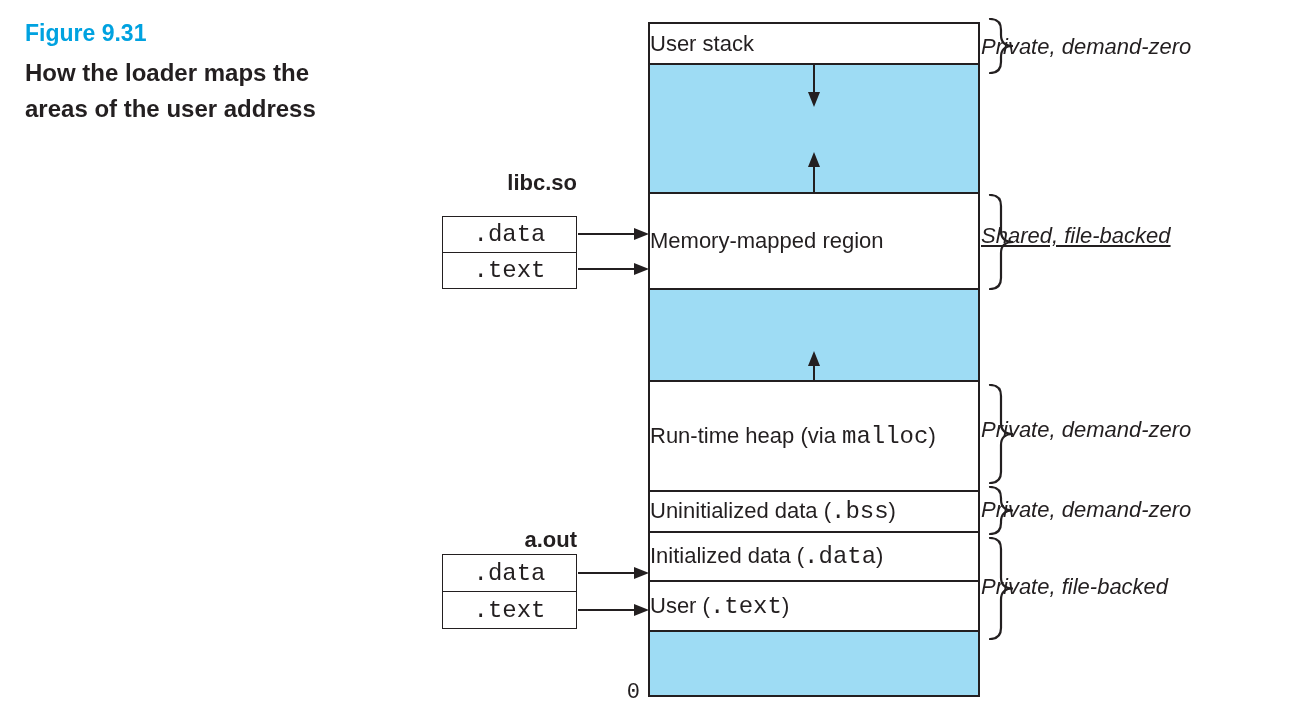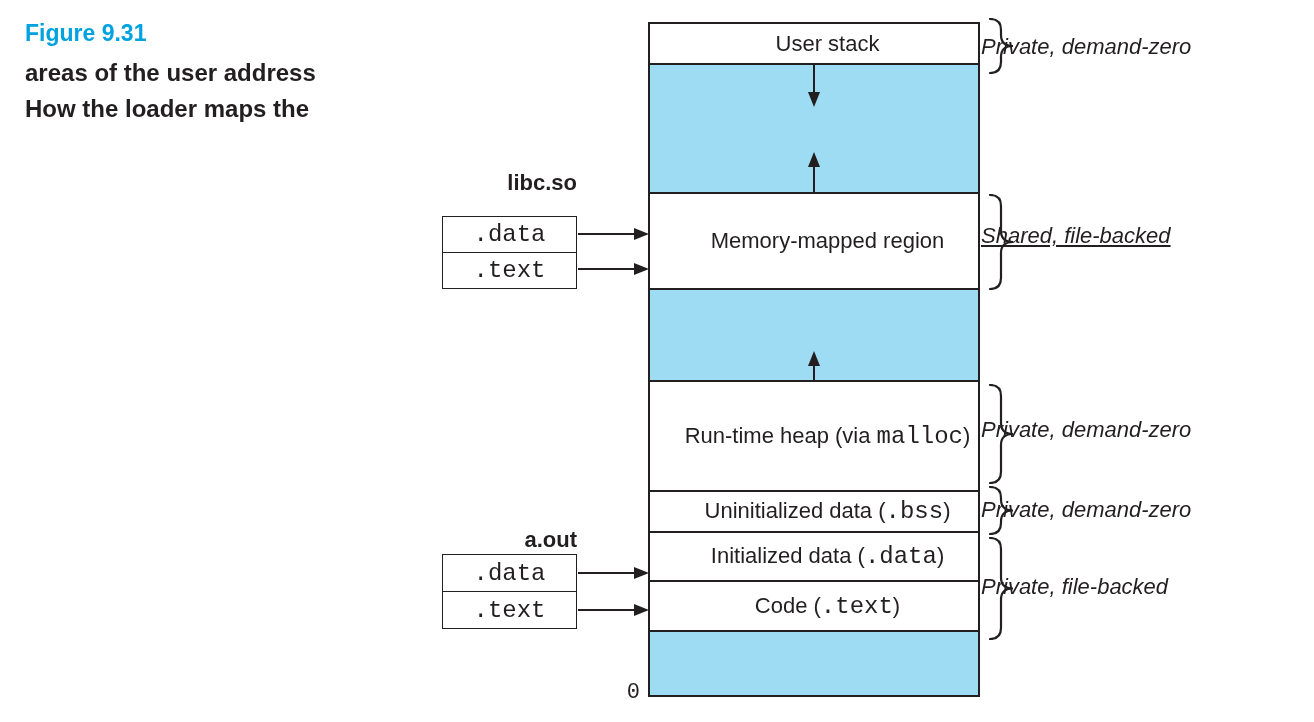--- a/index.html
+++ b/index.html
@@ -18,22 +18,22 @@
   }
   
   .caption{position:absolute;left:25px;top:20px;width:380px;}
   .fig-label{font-size:23px;font-weight:bold;color:var(--fig-blue);margin-bottom:8px;}
   .fig-text span{display:block;font-size:24px;font-weight:bold;line-height:36px;color:var(--ink);}
   
   .column{
     position:absolute;left:648px;top:22px;width:332px;height:675px;
     box-sizing:border-box;border:2px solid var(--ink);background:#fff;
   }
-  .seg{position:relative;display:flex;align-items:center;justify-content:center;
-       text-align:center;font-size:22px;color:var(--ink);padding-left:27px;}
+  .seg{position:relative;display:flex;align-items:center;justify-content:flex-start;
+       text-align:center;font-size:22px;color:var(--ink);}
   .seg + .seg{border-top:2px solid var(--ink);}
   .seg.blue{background:var(--region-fill);}
   .mono{font-family:"Liberation Mono",monospace;font-size:24px;}
   .two-line{line-height:26px;}
   .h39{height:39px;}.h127{height:127px;}.h94{height:94px;}.h90{height:90px;}
   .h108{height:108px;}.h39b{height:39px;}.h47{height:47px;}.h48{height:48px;}.h63{height:63px;}
   
   .varrow{position:absolute;left:calc(50% - 8px);}
   .varrow.at-top{top:0;}
   .varrow.at-bottom{bottom:0;}
@@ -58,22 +58,22 @@
   svg path.bracepath{fill:none;stroke:var(--ink);stroke-width:2.2;stroke-linecap:round;}
 </style>
 </head>
 <body>
 
 <div class="stage">
 
   <div class="caption">
     <div class="fig-label">Figure 9.31</div>
     <div class="fig-text">
+      <span>How the loader maps the</span>
       <span>areas of the user address</span>
-      <span>How the loader maps the</span>
     </div>
   </div>
 
   <div class="objfile-label" style="left:442px;top:170px;">libc.so</div>
   <div class="objfile-box" style="left:442px;top:216px;">
     <div class="objfile-row mono">.data</div>
     <div class="objfile-row mono">.text</div>
   </div>
   <svg class="harrow" style="left:578px;top:227px;" width="71" height="14">
     <line x1="0" y1="7" x2="58" y2="7"></line>
@@ -126,21 +126,21 @@
     <div class="seg h108">
       <span><span>Run-time heap (via </span><span class="mono">malloc</span><span>)</span></span>
     </div>
     <div class="seg h39b">
       <span><span>Uninitialized data (</span><span class="mono">.bss</span><span>)</span></span>
     </div>
     <div class="seg h47">
       <span><span>Initialized data (</span><span class="mono">.data</span><span>)</span></span>
     </div>
     <div class="seg h48">
-      <span><span>Code (</span><span class="mono">.text</span><span>)</span></span>
+      <span><span>User (</span><span class="mono">.text</span><span>)</span></span>
     </div>
     <div class="seg blue h63"></div>
   </div>
 
   <div class="zero">0</div>
 
   <svg class="brace" style="top:18px;" width="27" height="56" viewBox="0 0 27 56">
       <path class="bracepath" d="M2 1 Q13 1 13 12 L13 17 Q13 28 25 28 Q13 28 13 39 L13 44 Q13 55 2 55"></path>
     </svg>
   <svg class="brace" style="top:194px;" width="27" height="96" viewBox="0 0 27 96">

